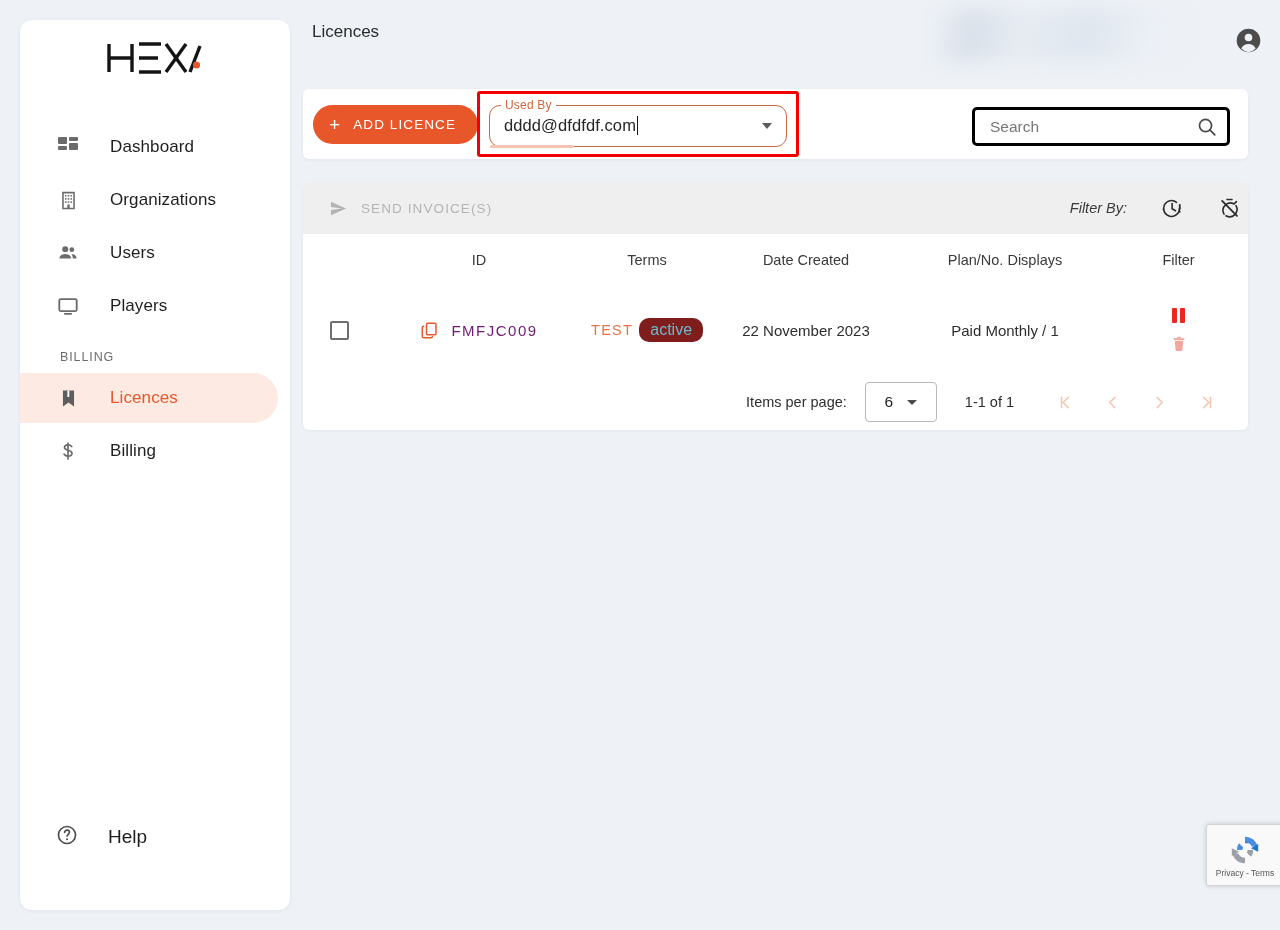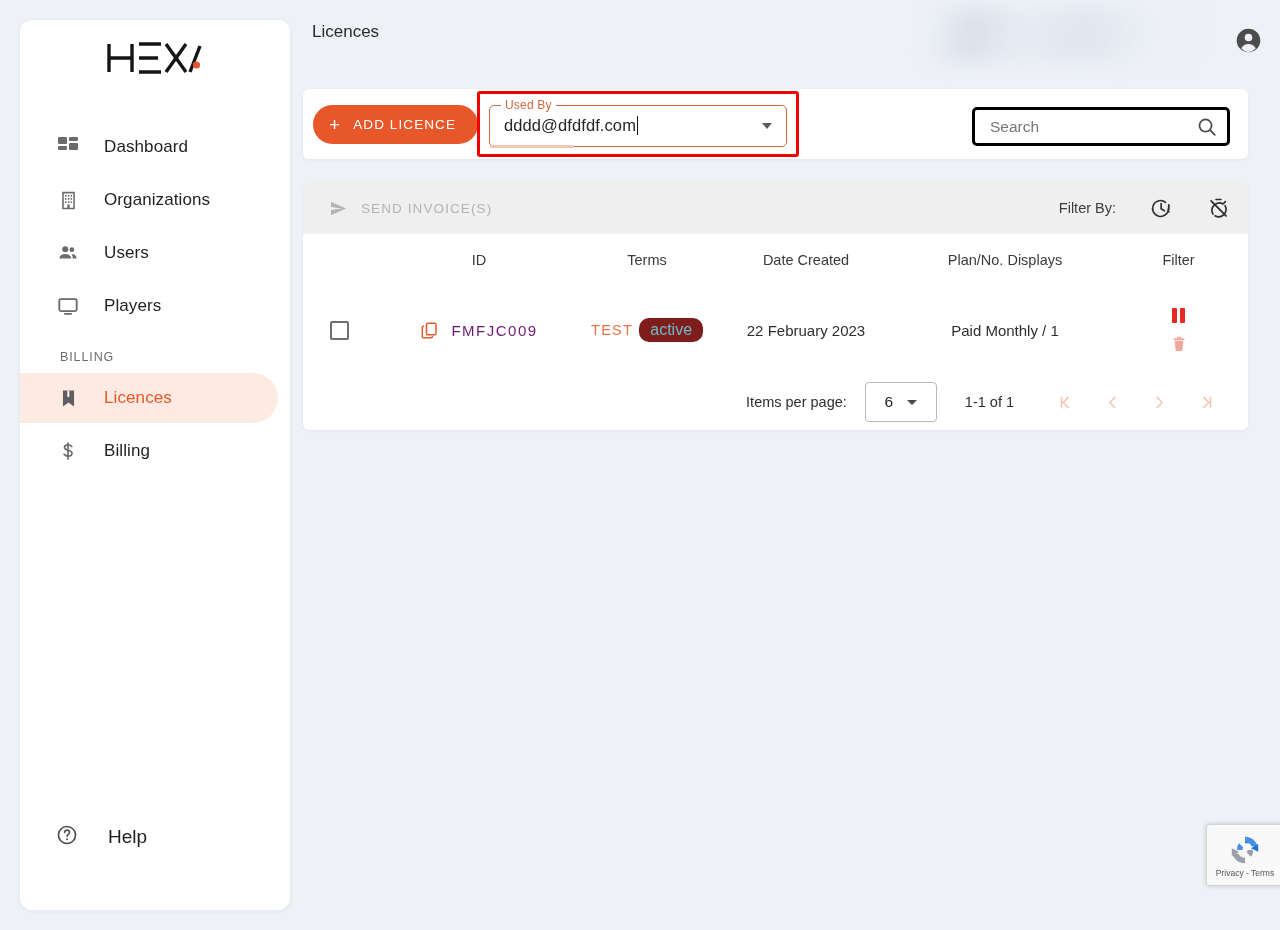--- a/index.html
+++ b/index.html
@@ -31,21 +31,21 @@
     padding-left: 36px;
     border-radius: 0 25px 25px 0;
     cursor: pointer;
   }
   .nav-item .ico {
     width: 24px; height: 24px; flex: 0 0 24px;
     display: flex; align-items: center; justify-content: center;
     color: #6b6b6b;
   }
   .nav-item .lbl {
-    margin-left: 24px;
+    margin-left: 30px;
     font-size: 17px; color: #1f1f1f; letter-spacing: .1px;
   }
   .nav-item.active { background: #fdeae2; }
   .nav-item.active .lbl { color: #e8572a; }
   .nav-item.active .ico { color: #5e5e5e; }
 
   .nav-section {
     font-size: 12.5px; color: #6d6d6d;
     letter-spacing: .9px; padding: 16px 0 6px 40px;
   }
@@ -104,21 +104,21 @@
 
   
   .usedby-annot {
     position: absolute; left: 174px; top: 2px;
     width: 322px; height: 66px;
     border: 3px solid #f40000; border-radius: 3px;
   }
   .usedby-field {
     position: absolute; left: 186px; top: 16px;
     width: 298px; height: 42px;
-    border: 1.6px solid #c96a43; border-radius: 5px;
+    border: 1.6px solid #c96a43; border-radius: 11px;
     background: #fff; cursor: pointer;
   }
   .usedby-legend {
     position: absolute; left: 11px; top: -8px;
     background: #fff; padding: 0 4px;
     font-size: 12px; color: #d1673c; letter-spacing: .2px;
   }
   .usedby-value {
     position: absolute; left: 14px; top: 10px;
     font-size: 16.5px; color: #262626; letter-spacing: .1px;
@@ -166,22 +166,22 @@
     height: 52px; background: #efefef;
     display: flex; align-items: center; position: relative;
   }
   .send-inv {
     display: flex; align-items: center; gap: 13px;
     margin-left: 26px; color: #b4b4b4;
     font-size: 13.5px; letter-spacing: 1.1px; cursor: default;
   }
   .send-inv .si-ico { width: 19px; height: 19px; }
   .filter-wrap {
-    position: absolute; right: 18px; top: 0; height: 52px;
-    display: flex; align-items: center; gap: 34px;
+    position: absolute; right: 7px; top: 0; height: 52px;
+    display: flex; align-items: center; gap: 34px; font-style: italic;
   }
   .filter-label { font-size: 14.5px; color: #3c3c3c; }
   .filter-ico { width: 23px; height: 23px; color: #2e2e2e; cursor: pointer; }
 
   .thead { display: flex; height: 52px; align-items: center; }
   .thead > div { font-size: 14.5px; color: #3a3a3a; text-align: center; }
   .tbody-row { display: flex; height: 88px; align-items: center; }
 
   .c-check { width: 72px; display: flex; justify-content: center; }
   .c-id    { width: 208px; display: flex; justify-content: center; }
@@ -470,21 +470,21 @@
       </div>
 
       <div class="c-name">
         <span class="name-cell">
           <span class="name-text">TEST</span>
           <span class="badge">active</span>
         </span>
       </div>
 
       <div class="c-date">
-        <span class="cell-text">22 February 2023</span>
+        <span class="cell-text">22 November 2023</span>
       </div>
 
       <div class="c-plan">
         <span class="cell-text">Paid Monthly / 1</span>
       </div>
 
       <div class="c-act">
         <span class="actions">
           <span class="pause-ico">
               <i></i>

